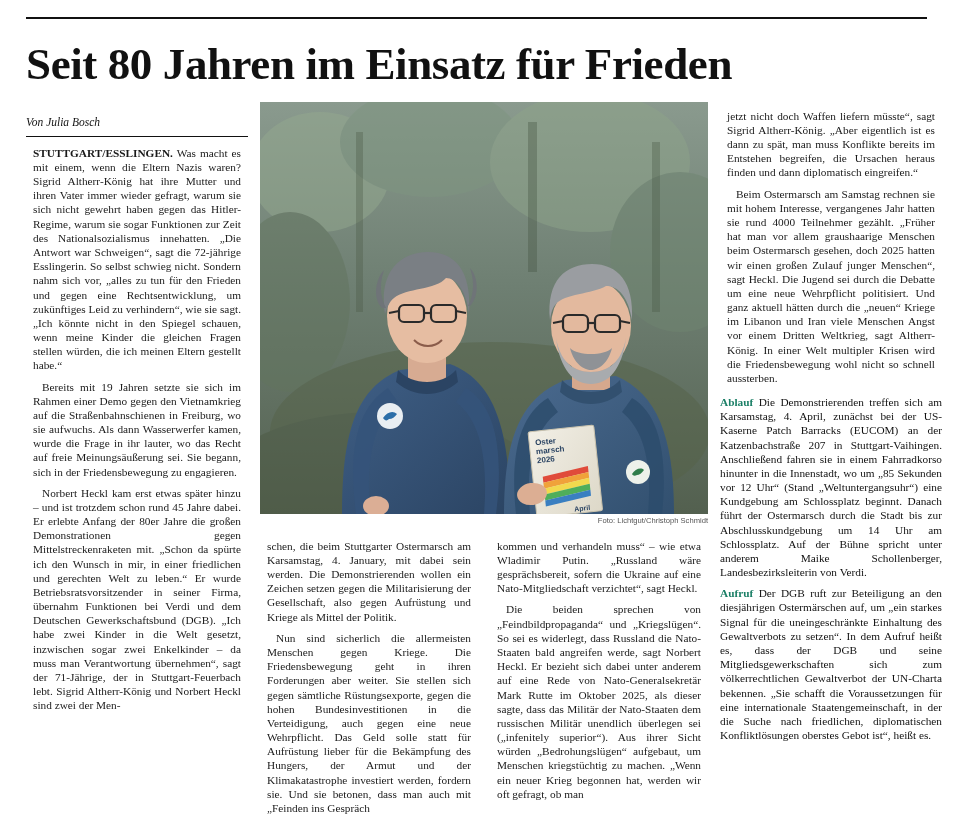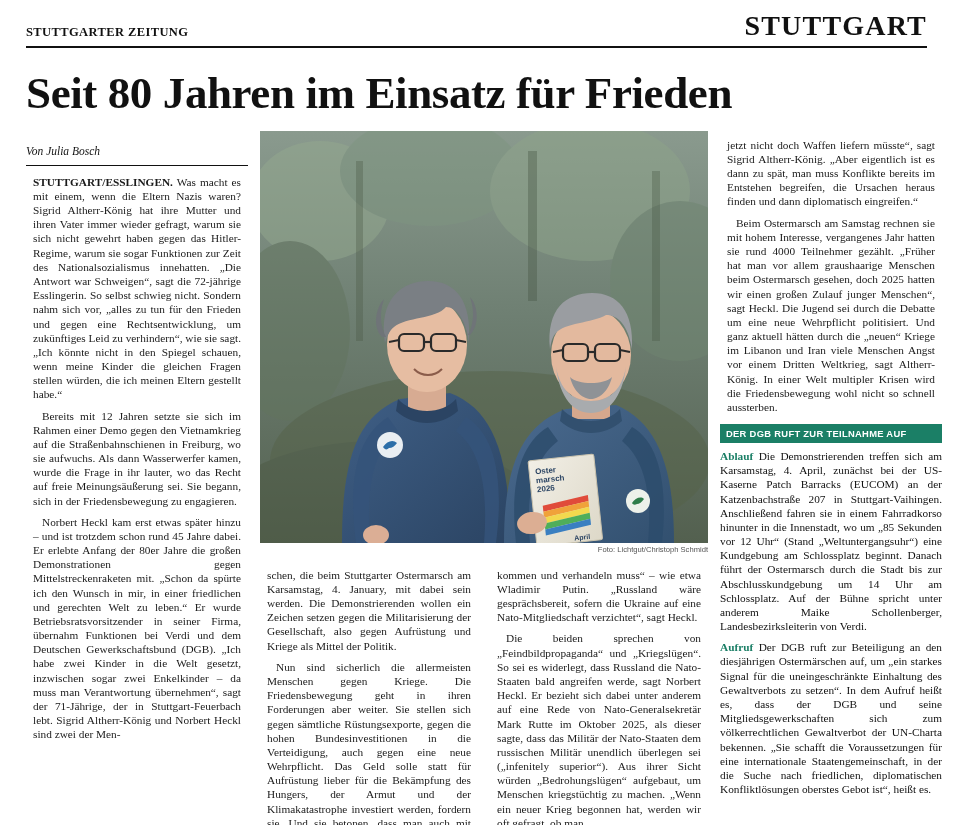--- a/index.html
+++ b/index.html
@@ -201,36 +201,34 @@
     height: 7px;
   }
 </style>
 </head>
 <body>
 
 <div class="page">
 
   <div class="masthead">
     <div class="masthead-left">
-      <div class="paper-name">STUTTGARTER ZEITUNG</div>
     </div>
-    <div class="section-name">STUTTGART</div>
   </div>
   <div class="rule-thick"></div>
 
   <h1 class="headline">Seit 80 Jahren im Einsatz für Frieden</h1>
 
   <div class="content">
 
     <div class="col">
       <div class="byline">Von Julia Bosch</div>
       <div class="byline-rule"></div>
       <div class="body-text">
         <p class="first"><span class="dateline">STUTTGART/ESSLINGEN.</span> <span>Was macht es mit einem, wenn die Eltern Nazis waren? Sigrid Altherr-König hat ihre Mutter und ihren Vater immer wieder gefragt, warum sie sich nicht gewehrt haben gegen das Hitler-Regime, warum sie sogar Funktionen zur Zeit des Nationalsozialismus innehatten. „Die Antwort war Schweigen“, sagt die 72-jährige Esslingerin. So selbst schwieg nicht. Sondern nahm sich vor, „alles zu tun für den Frieden und gegen eine Rechtsentwicklung, um zukünftiges Leid zu verhindern“, wie sie sagt. „Ich könnte nicht in den Spiegel schauen, wenn meine Kinder die gleichen Fragen stellen würden, die ich meinen Eltern gestellt habe.“</span></p>
-        <p>Bereits mit 12 Jahren setzte sie sich im Rahmen einer Demo gegen den Vietnamkrieg auf die Straßenbahnschienen in Freiburg, wo sie aufwuchs. Als dann Wasserwerfer kamen, wurde die Frage in ihr lauter, wo das Recht auf freie Meinungsäußerung sei. Sie begann, sich in der Friedensbewegung zu engagieren.</p>
+        <p>Bereits mit 19 Jahren setzte sie sich im Rahmen einer Demo gegen den Vietnamkrieg auf die Straßenbahnschienen in Freiburg, wo sie aufwuchs. Als dann Wasserwerfer kamen, wurde die Frage in ihr lauter, wo das Recht auf freie Meinungsäußerung sei. Sie begann, sich in der Friedensbewegung zu engagieren.</p>
         <p>Norbert Heckl kam erst etwas später hinzu – und ist trotzdem schon rund 45 Jahre dabei. Er erlebte Anfang der 80er Jahre die großen Demonstrationen gegen Mittelstreckenraketen mit. „Schon da spürte ich den Wunsch in mir, in einer friedlichen und gerechten Welt zu leben.“ Er wurde Betriebsratsvorsitzender in seiner Firma, übernahm Funktionen bei Verdi und dem Deutschen Gewerkschaftsbund (DGB). „Ich habe zwei Kinder in die Welt gesetzt, inzwischen sogar zwei Enkelkinder – da muss man Verantwortung übernehmen“, sagt der 71-Jährige, der in Stuttgart-Feuerbach lebt. Sigrid Altherr-König und Norbert Heckl sind zwei der Men-</p>
       </div>
     </div>
 
     <div class="col-photo">
       <div class="photo-wrap">
         <div class="photo">
           <svg width="448" height="412" viewBox="0 0 448 412" xmlns="http://www.w3.org/2000/svg">
             <defs>
               <linearGradient id="bgGrad" x1="0" y1="0" x2="0" y2="1">
@@ -366,21 +364,20 @@
       </div>
     </div>
 
     <div class="col">
       <div class="body-text">
         <p class="first">jetzt nicht doch Waffen liefern müsste“, sagt Sigrid Altherr-König. „Aber eigentlich ist es dann zu spät, man muss Konflikte bereits im Entstehen begreifen, die Ursachen heraus finden und dann diplomatisch eingreifen.“</p>
         <p>Beim Ostermarsch am Samstag rechnen sie mit hohem Interesse, vergangenes Jahr hatten sie rund 4000 Teilnehmer gezählt. „Früher hat man vor allem graushaarige Menschen beim Ostermarsch gesehen, doch 2025 hatten wir einen großen Zulauf junger Menschen“, sagt Heckl. Die Jugend sei durch die Debatte um eine neue Wehrpflicht politisiert. Und ganz aktuell hätten durch die „neuen“ Kriege im Libanon und Iran viele Menschen Angst vor einem Dritten Weltkrieg, sagt Altherr-König. In einer Welt multipler Krisen wird die Friedensbewegung wohl nicht so schnell aussterben.</p>
       </div>
 
       <div class="infobox">
-        <div class="infobox-head">Der DGB ruft zur Teilnahme auf</div>
         <div class="infobox-body">
           <p><span class="lead-word">Ablauf</span><span> Die Demonstrierenden treffen sich am Karsamstag, 4. April, zunächst bei der US-Kaserne Patch Barracks (EUCOM) an der Katzenbachstraße 207 in Stuttgart-Vaihingen. Anschließend fahren sie in einem Fahrradkorso hinunter in die Innenstadt, wo um „85 Sekunden vor 12 Uhr“ (Stand „Weltuntergangsuhr“) eine Kundgebung am Schlossplatz beginnt. Danach führt der Ostermarsch durch die Stadt bis zur Abschlusskundgebung um 14 Uhr am Schlossplatz. Auf der Bühne spricht unter anderem Maike Schollenberger, Landesbezirksleiterin von Verdi.</span></p>
           <div class="gap"></div>
           <p><span class="lead-word">Aufruf</span><span> Der DGB ruft zur Beteiligung an den diesjährigen Ostermärschen auf, um „ein starkes Signal für die uneingeschränkte Einhaltung des Gewaltverbots zu setzen“. In dem Aufruf heißt es, dass der DGB und seine Mitgliedsgewerkschaften sich zum völkerrechtlichen Gewaltverbot der UN-Charta bekennen. „Sie schafft die Voraussetzungen für eine internationale Staatengemeinschaft, in der die Suche nach friedlichen, diplomatischen Konfliktlösungen oberstes Gebot ist“, heißt es.</span></p>
         </div>
       </div>
     </div>
 
   </div>
 </div>

